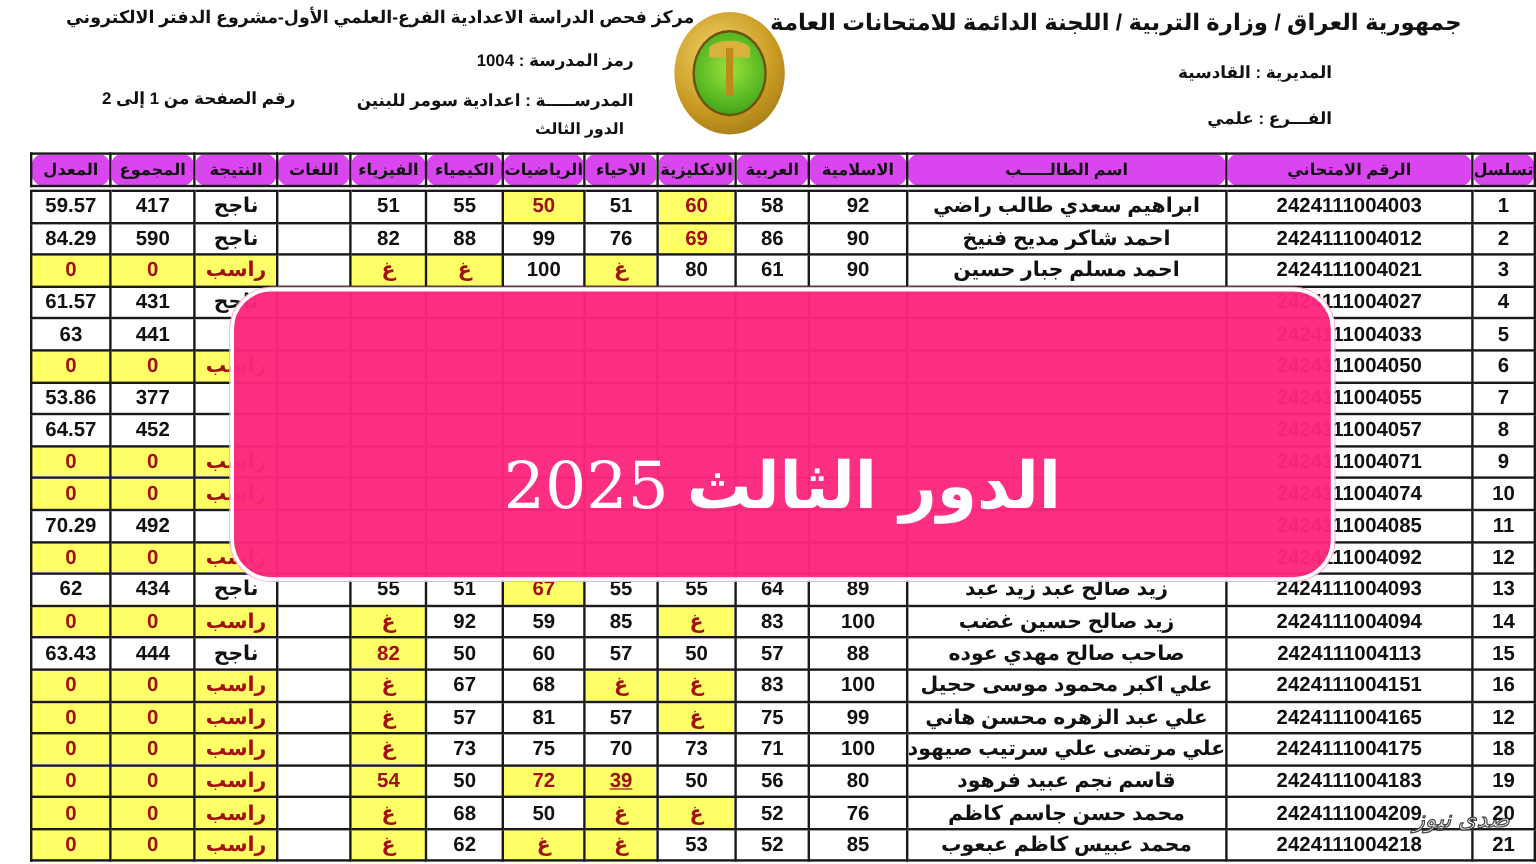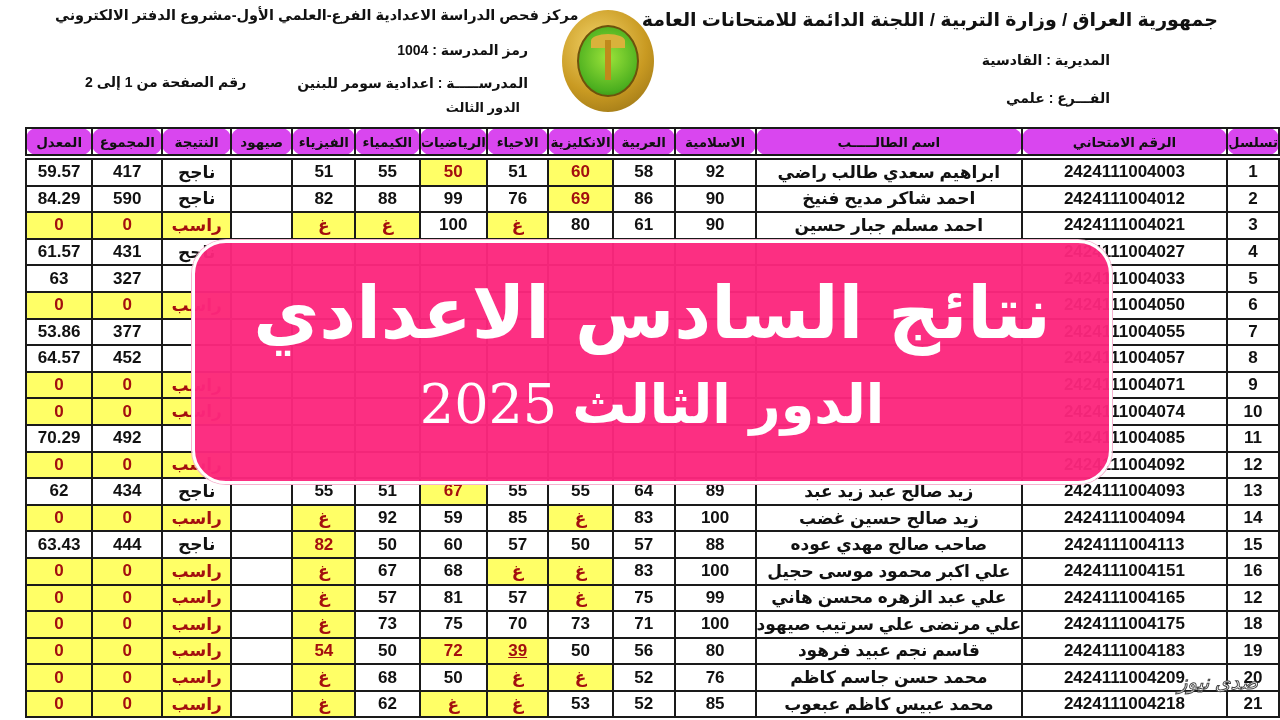--- a/index.html
+++ b/index.html
@@ -77,21 +77,21 @@
       <col style="width:85px">
       <col style="width:208px">
     <col style="width:222px">
       <col style="width:48px">
   </colgroup>
   <thead>
     <tr id="thead-row">
         <th>المعدل</th>
         <th>المجموع</th>
         <th>النتيجة</th>
-        <th>صيهود</th>
+        <th>اللغات</th>
         <th>الفيزياء</th>
         <th>الكيمياء</th>
         <th>الرياضيات</th>
         <th>الاحياء</th>
         <th>الانكليزية</th>
         <th>العربية</th>
         <th>الاسلامية</th>
         <th>اسم الطالـــــب</th>
         <th>الرقم الامتحاني</th>
         <th>تسلسل</th>
@@ -173,21 +173,21 @@
         <td><span></span></td>
         <td><span></span></td>
         <td><span></span></td>
         <td><span></span></td>
         <td class="name"><span></span></td>
         <td><span>2424111004027</span></td>
         <td><span>4</span></td>
       </tr>
       <tr>
         <td><span>63</span></td>
-        <td><span>327</span></td>
+        <td><span>441</span></td>
         <td class="res"><span></span></td>
         <td><span></span></td>
         <td><span></span></td>
         <td><span></span></td>
         <td><span></span></td>
         <td><span></span></td>
         <td><span></span></td>
         <td><span></span></td>
         <td><span></span></td>
         <td class="name"><span></span></td>
@@ -447,20 +447,19 @@
         <td><span>52</span></td>
         <td><span>85</span></td>
         <td class="name"><span>محمد عبيس كاظم عبعوب</span></td>
         <td><span>2424111004218</span></td>
         <td><span>21</span></td>
       </tr>
     </tbody>
 </table>
 
 <div class="banner">
-  <div class="banner-l1">نتائج السادس الاعدادي</div>
   <div class="banner-l2">
     <span class="tx">الدور الثالث</span>
     <span class="yr">2025</span>
   </div>
 </div>
 
 <div class="wm">صدى نيوز</div>
 
 </body></html>

